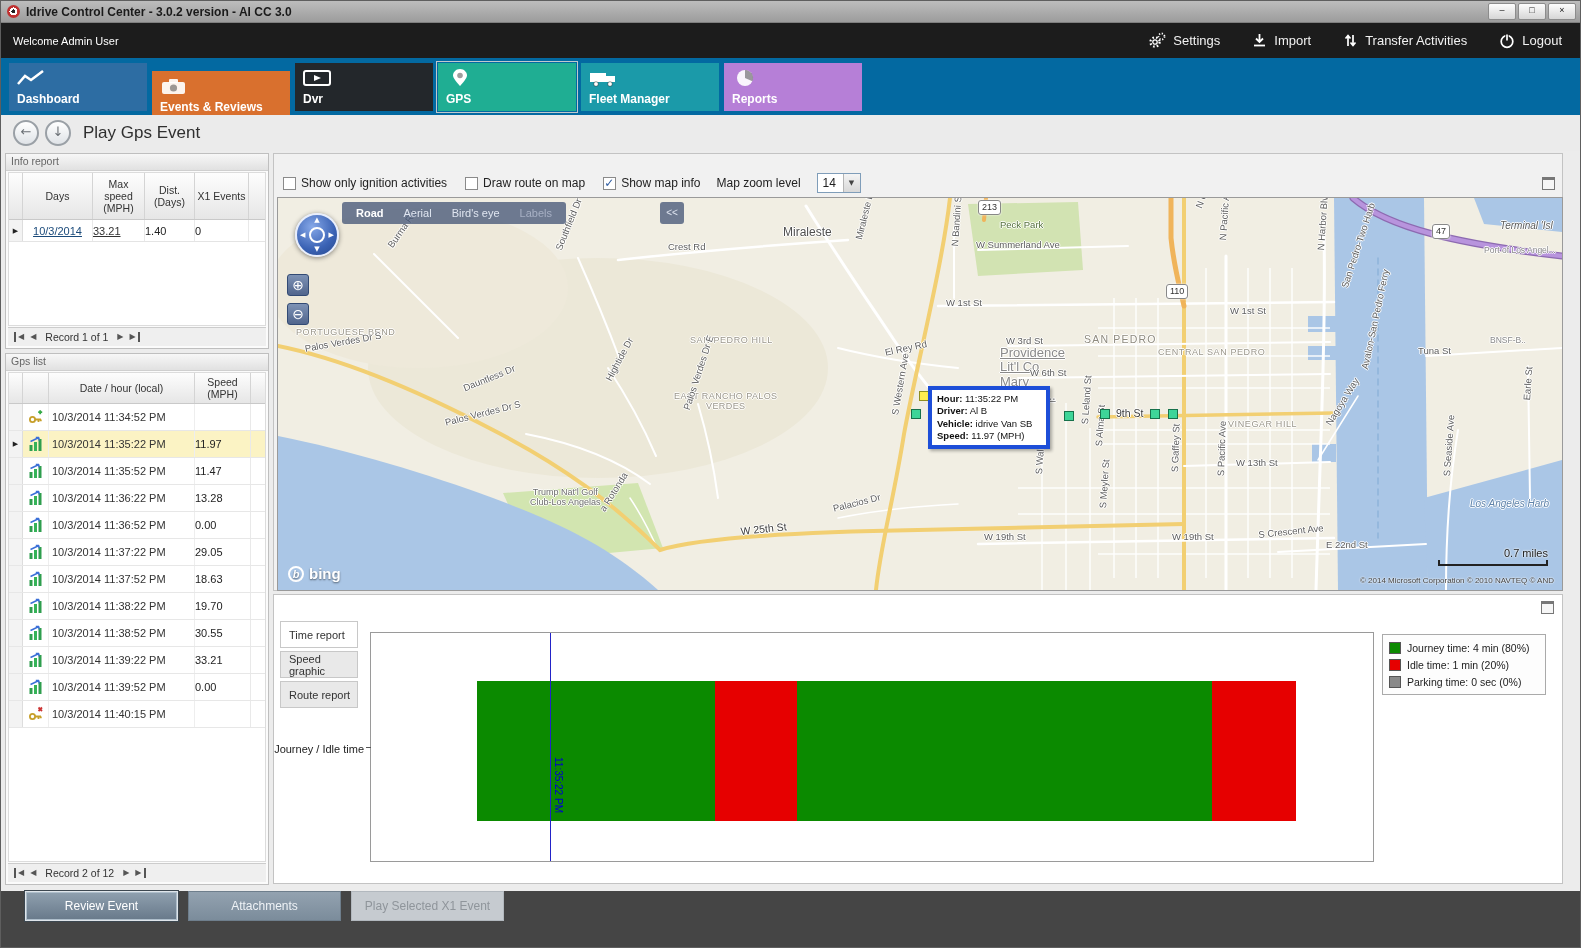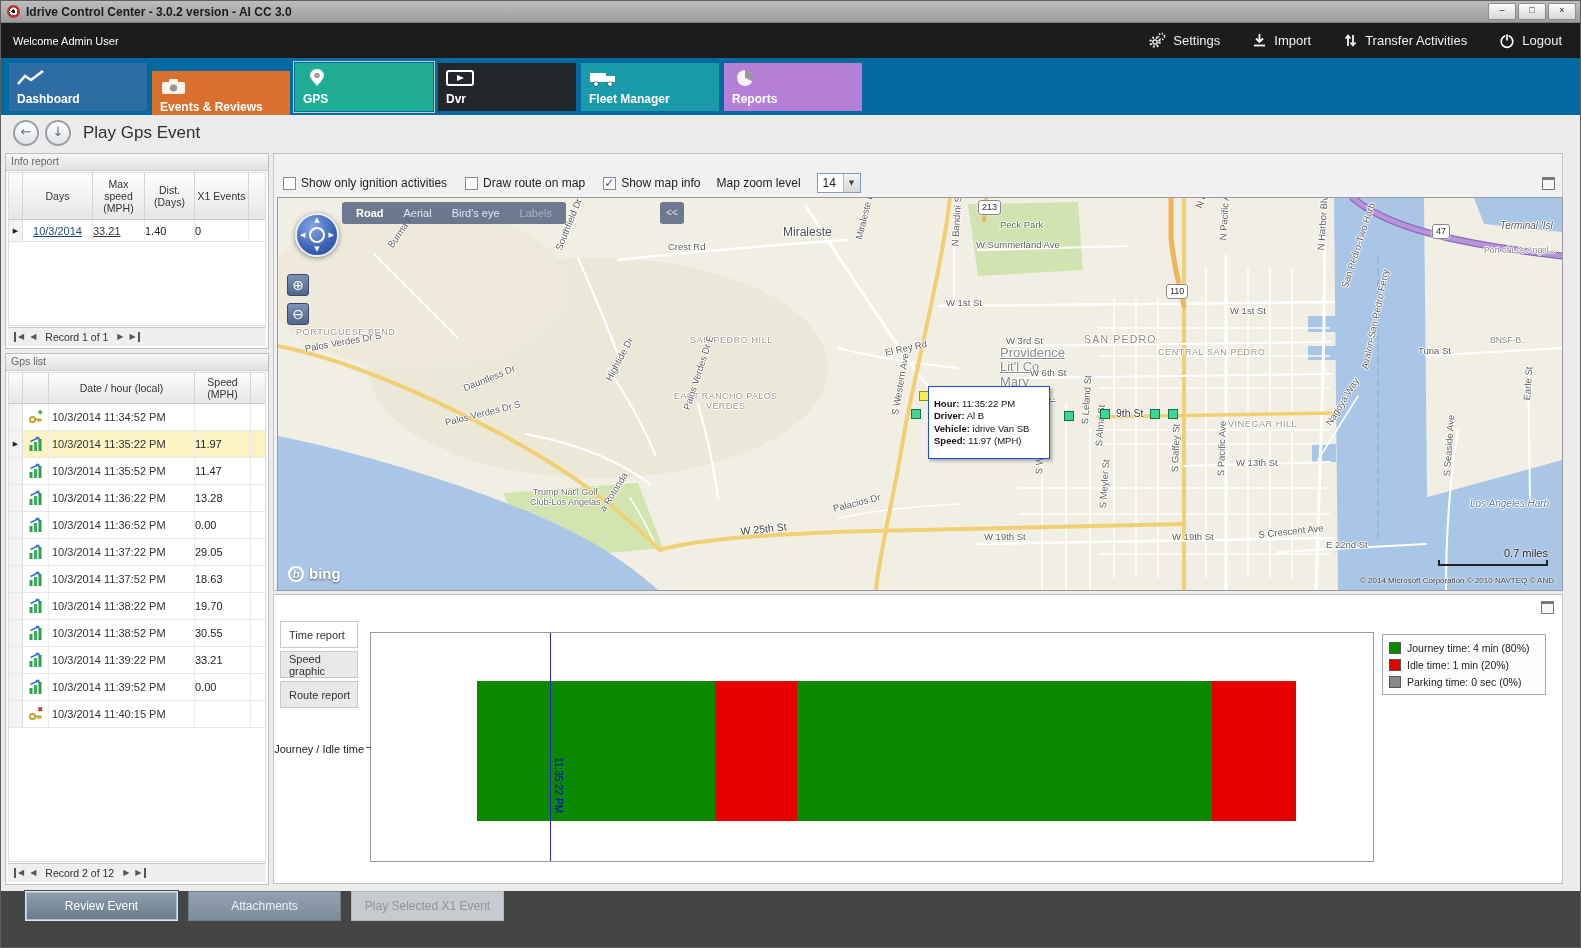--- a/index.html
+++ b/index.html
@@ -95,21 +95,21 @@
   .mlbl.city{font-size:12px;color:#4f4f4f;}
   .mlbl.city2{font-size:10.5px;color:#8e8a7e;letter-spacing:1.2px;}
   .mlbl.city-i{font-size:10px;font-style:italic;color:#5c5c5c;}
   .mlbl.park{font-size:9.5px;color:#55713d;}
   .mlbl.poi{font-size:8.5px;color:#8a8a8a;}
   .mlbl.poi-c{font-size:13px;color:#8a8a8a;white-space:pre-line;text-decoration:underline;}
   .mlbl.poi-c2{font-size:9px;color:#6e6e6e;white-space:pre-line;text-align:center;}
   .mlbl.water{font-size:10px;font-style:italic;color:#5f83aa;}
   .shield{position:absolute;background:#fff;border:1px solid #888;border-radius:3px;padding:0 3px;font-size:9px;color:#333;height:13px;line-height:12px;box-shadow:0 0 2px #fff;}
   .rpt{position:absolute;width:10px;height:10px;border:1.5px solid #333;transform:translate(-50%,-50%);box-sizing:border-box;}
-  .mtooltip{position:absolute;left:650px;top:188px;width:122px;background:#fff;border:1px solid #1d4ed8;box-shadow:2px 2px 3px rgba(0,0,0,.3);padding:11px 5px;font-size:9.5px;line-height:1.3;color:#111;z-index:5;box-sizing:border-box;}
+  .mtooltip{position:absolute;left:650px;top:188px;width:122px;background:#fff;border:4px solid #1d4ed8;box-shadow:2px 2px 3px rgba(0,0,0,.3);padding:3px 5px;font-size:9.5px;line-height:1.3;color:#111;z-index:5;box-sizing:border-box;}
   .viewbar{position:absolute;left:64px;top:4px;height:22px;display:flex;align-items:center;background:rgba(72,88,120,.78);border-radius:3px;padding:0 4px;z-index:6;}
   .mapbtn{color:#dfe5f0;font-size:11px;padding:0 10px;cursor:pointer;white-space:nowrap;}
   .mapbtn.active{font-weight:bold;color:#fff;}
   .mapbtn.muted{color:#a7b0c4;}
   .collapsebtn{position:absolute;left:382px;top:4px;height:22px;width:24px;background:rgba(72,88,120,.78);border-radius:3px;color:#dfe5f0;font-size:10px;text-align:center;line-height:22px;z-index:6;cursor:pointer;}
   .compass{position:absolute;left:17px;top:15px;width:40px;height:40px;border-radius:50%;z-index:6;cursor:pointer;
            background:radial-gradient(circle at 38% 30%,#86a8e8,#3a62b4 60%,#27488c);border:2px solid #e8eefc;box-shadow:0 1px 5px rgba(0,0,0,.45);}
   .ca{position:absolute;color:#fff;font-size:7px;line-height:1;}
   .ca.n{left:50%;top:2px;transform:translateX(-50%);}
   .ca.s{left:50%;bottom:2px;transform:translateX(-50%);}
@@ -208,33 +208,33 @@
       <span class="tlabel">Dashboard</span>
     </div>
     <div class="tab" style="background: rgb(217, 112, 46);">
       <svg class="ticon" viewBox="0 0 30 20">
         <rect x="3" y="6" width="23" height="12" rx="2" fill="#fff" opacity=".92"></rect>
         <rect x="10" y="3" width="9" height="4" rx="1" fill="#fff" opacity=".92"></rect>
         <circle cx="14.5" cy="12" r="3.6" fill="rgba(0,0,0,.38)"></circle>
       </svg>
       <span class="tlabel">Events &amp; Reviews</span>
     </div>
+    <div class="tab" style="background: rgb(35, 39, 43);">
+      <svg class="ticon" viewBox="0 0 30 20">
+        <rect x="2" y="3" width="26" height="14" rx="2" fill="none" stroke="#fff" stroke-width="2"></rect>
+        <polygon points="12,7 19,10 12,13" fill="#fff"></polygon>
+      </svg>
+      <span class="tlabel">Dvr</span>
+    </div>
     <div class="tab active" style="background: rgb(31, 174, 147);">
       <svg class="ticon" viewBox="0 0 30 20">
         <path d="M15,1 C10.5,1 8,4.5 8,7.5 C8,11 15,18 15,18 C15,18 22,11 22,7.5 C22,4.5 19.5,1 15,1 Z" fill="#fff"></path>
         <circle cx="15" cy="7.5" r="2.8" fill="rgba(0,0,0,.38)"></circle>
       </svg>
       <span class="tlabel">GPS</span>
-    </div>
-    <div class="tab" style="background: rgb(35, 39, 43);">
-      <svg class="ticon" viewBox="0 0 30 20">
-        <rect x="2" y="3" width="26" height="14" rx="2" fill="none" stroke="#fff" stroke-width="2"></rect>
-        <polygon points="12,7 19,10 12,13" fill="#fff"></polygon>
-      </svg>
-      <span class="tlabel">Dvr</span>
     </div>
     <div class="tab" style="background: rgb(27, 154, 169);">
       <svg class="ticon" viewBox="0 0 30 20">
         <rect x="2" y="5" width="16" height="9" fill="#fff"></rect>
         <rect x="18" y="8" width="9" height="6" fill="#fff"></rect>
         <circle cx="8" cy="16" r="2.3" fill="#fff" stroke="rgba(0,0,0,.4)"></circle>
         <circle cx="22" cy="16" r="2.3" fill="#fff" stroke="rgba(0,0,0,.4)"></circle>
       </svg>
       <span class="tlabel">Fleet Manager</span>
     </div>

